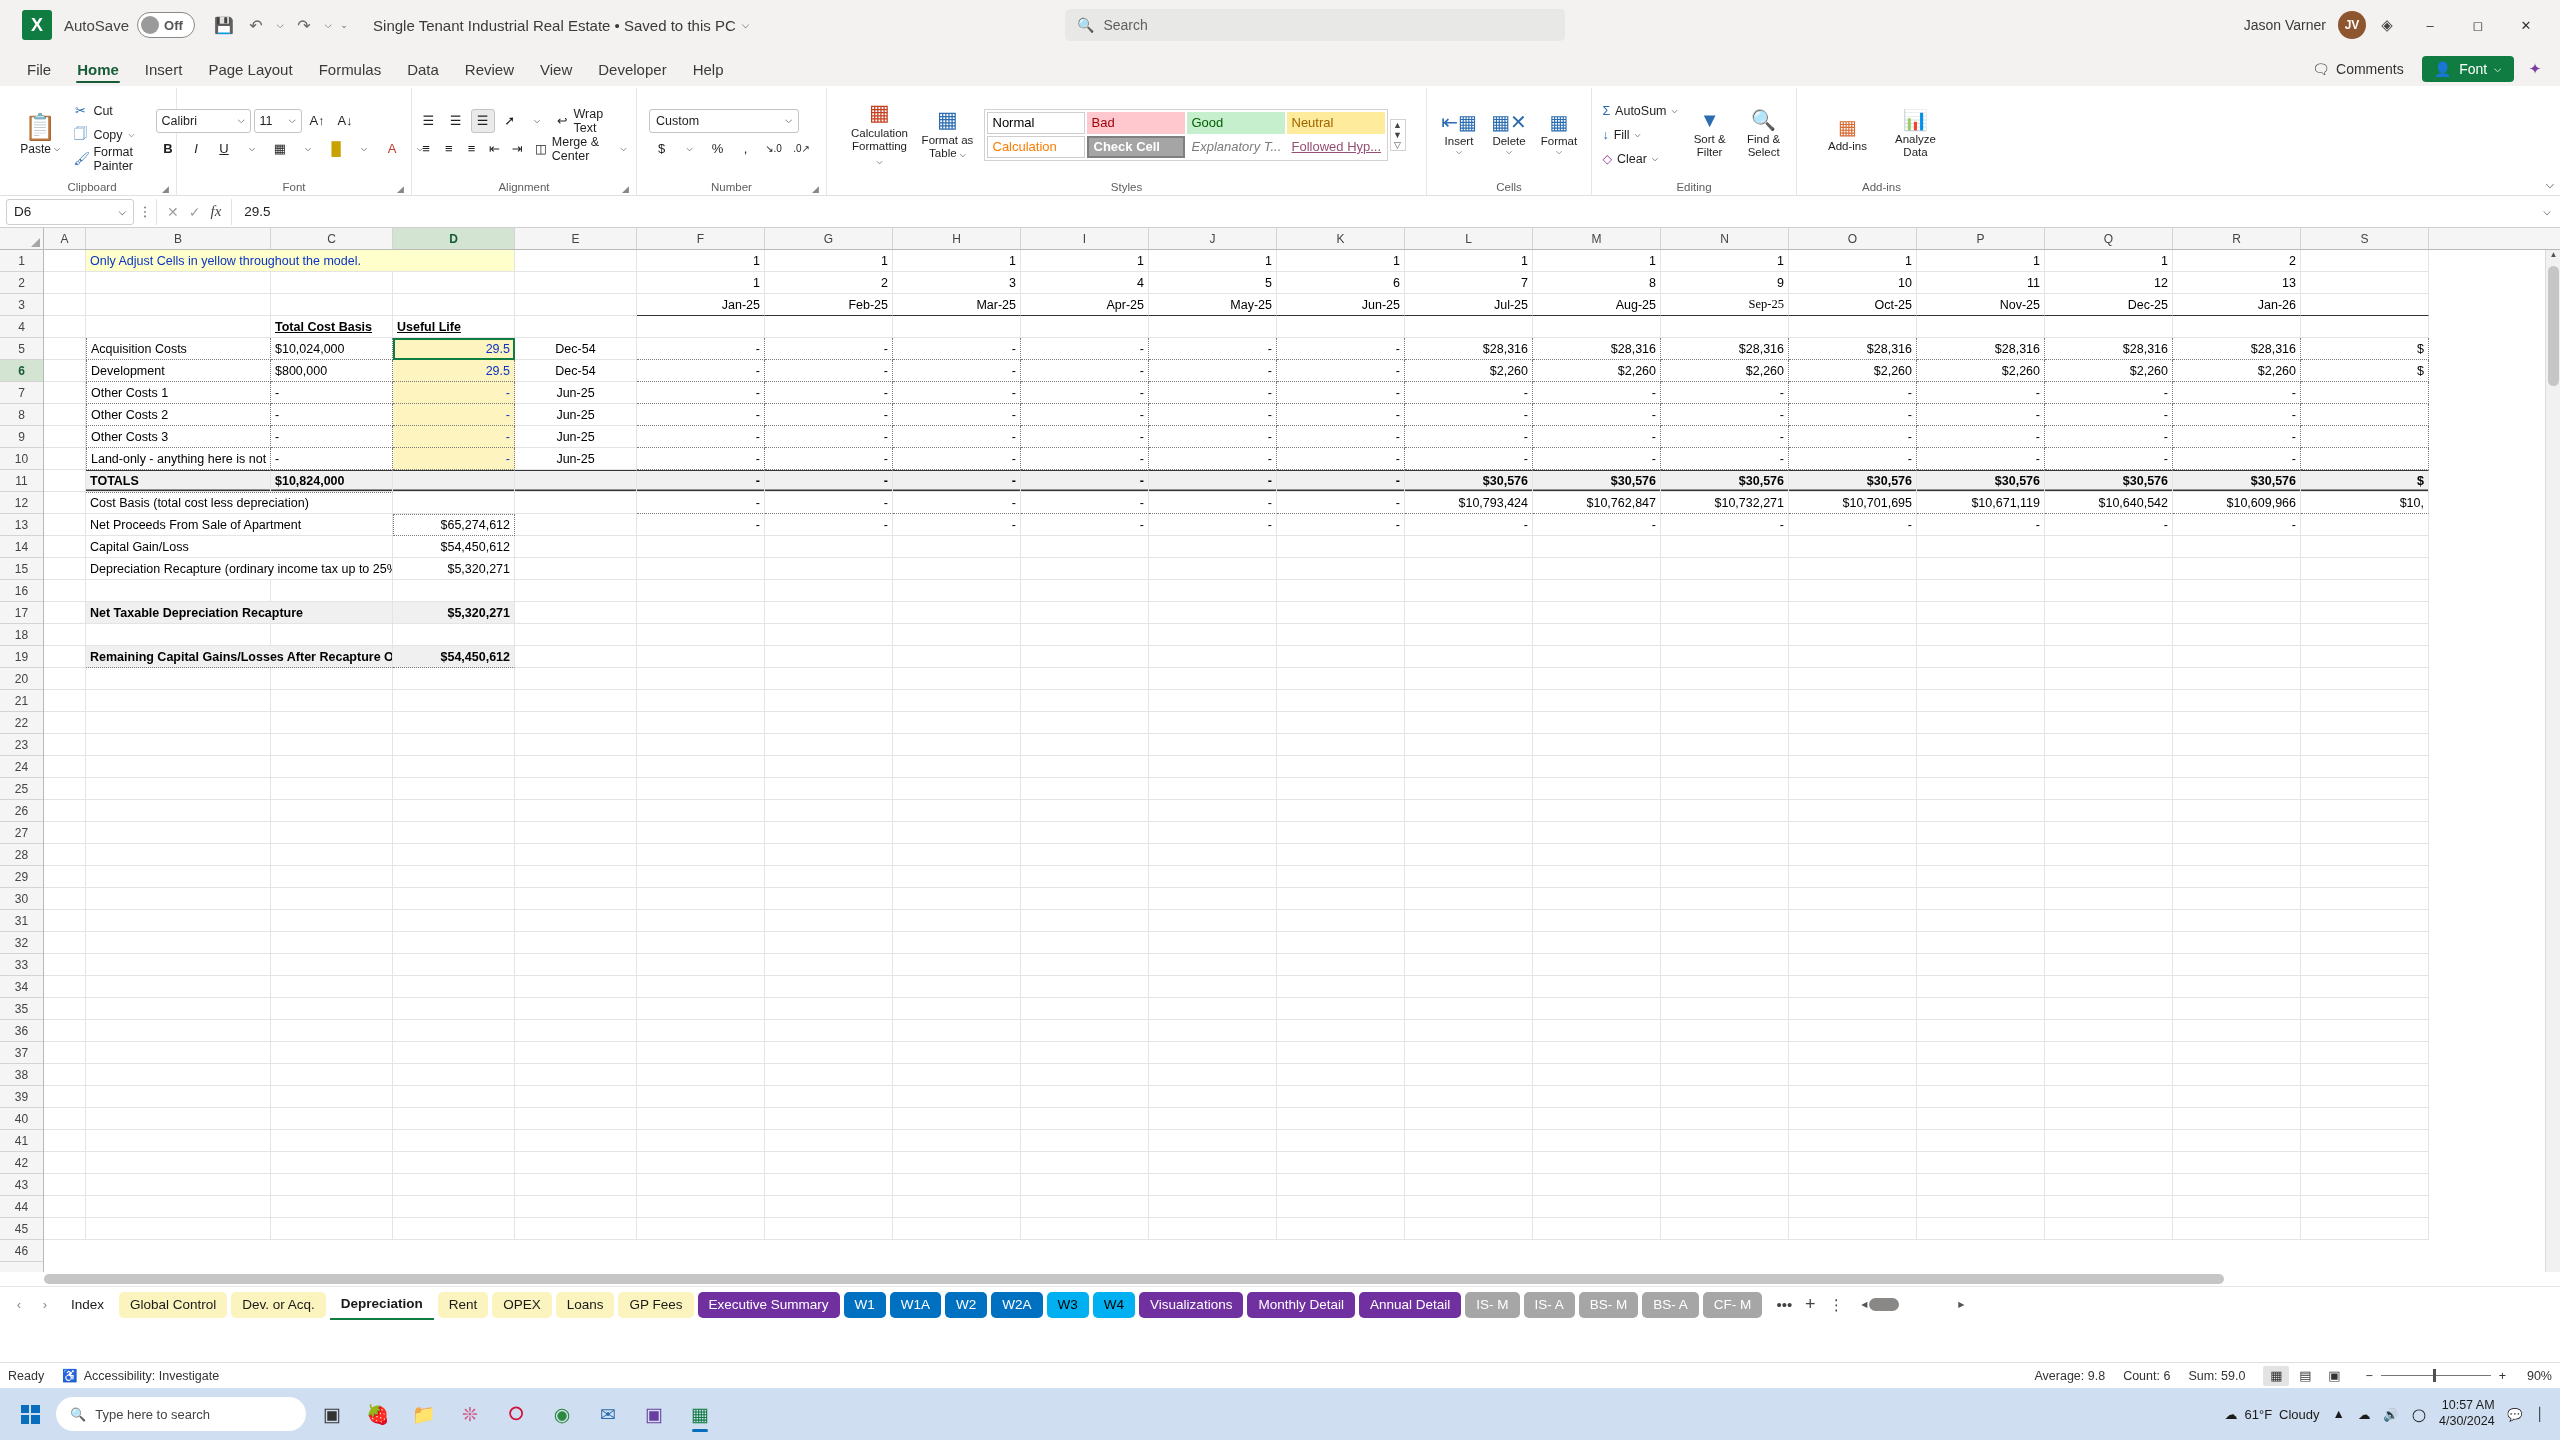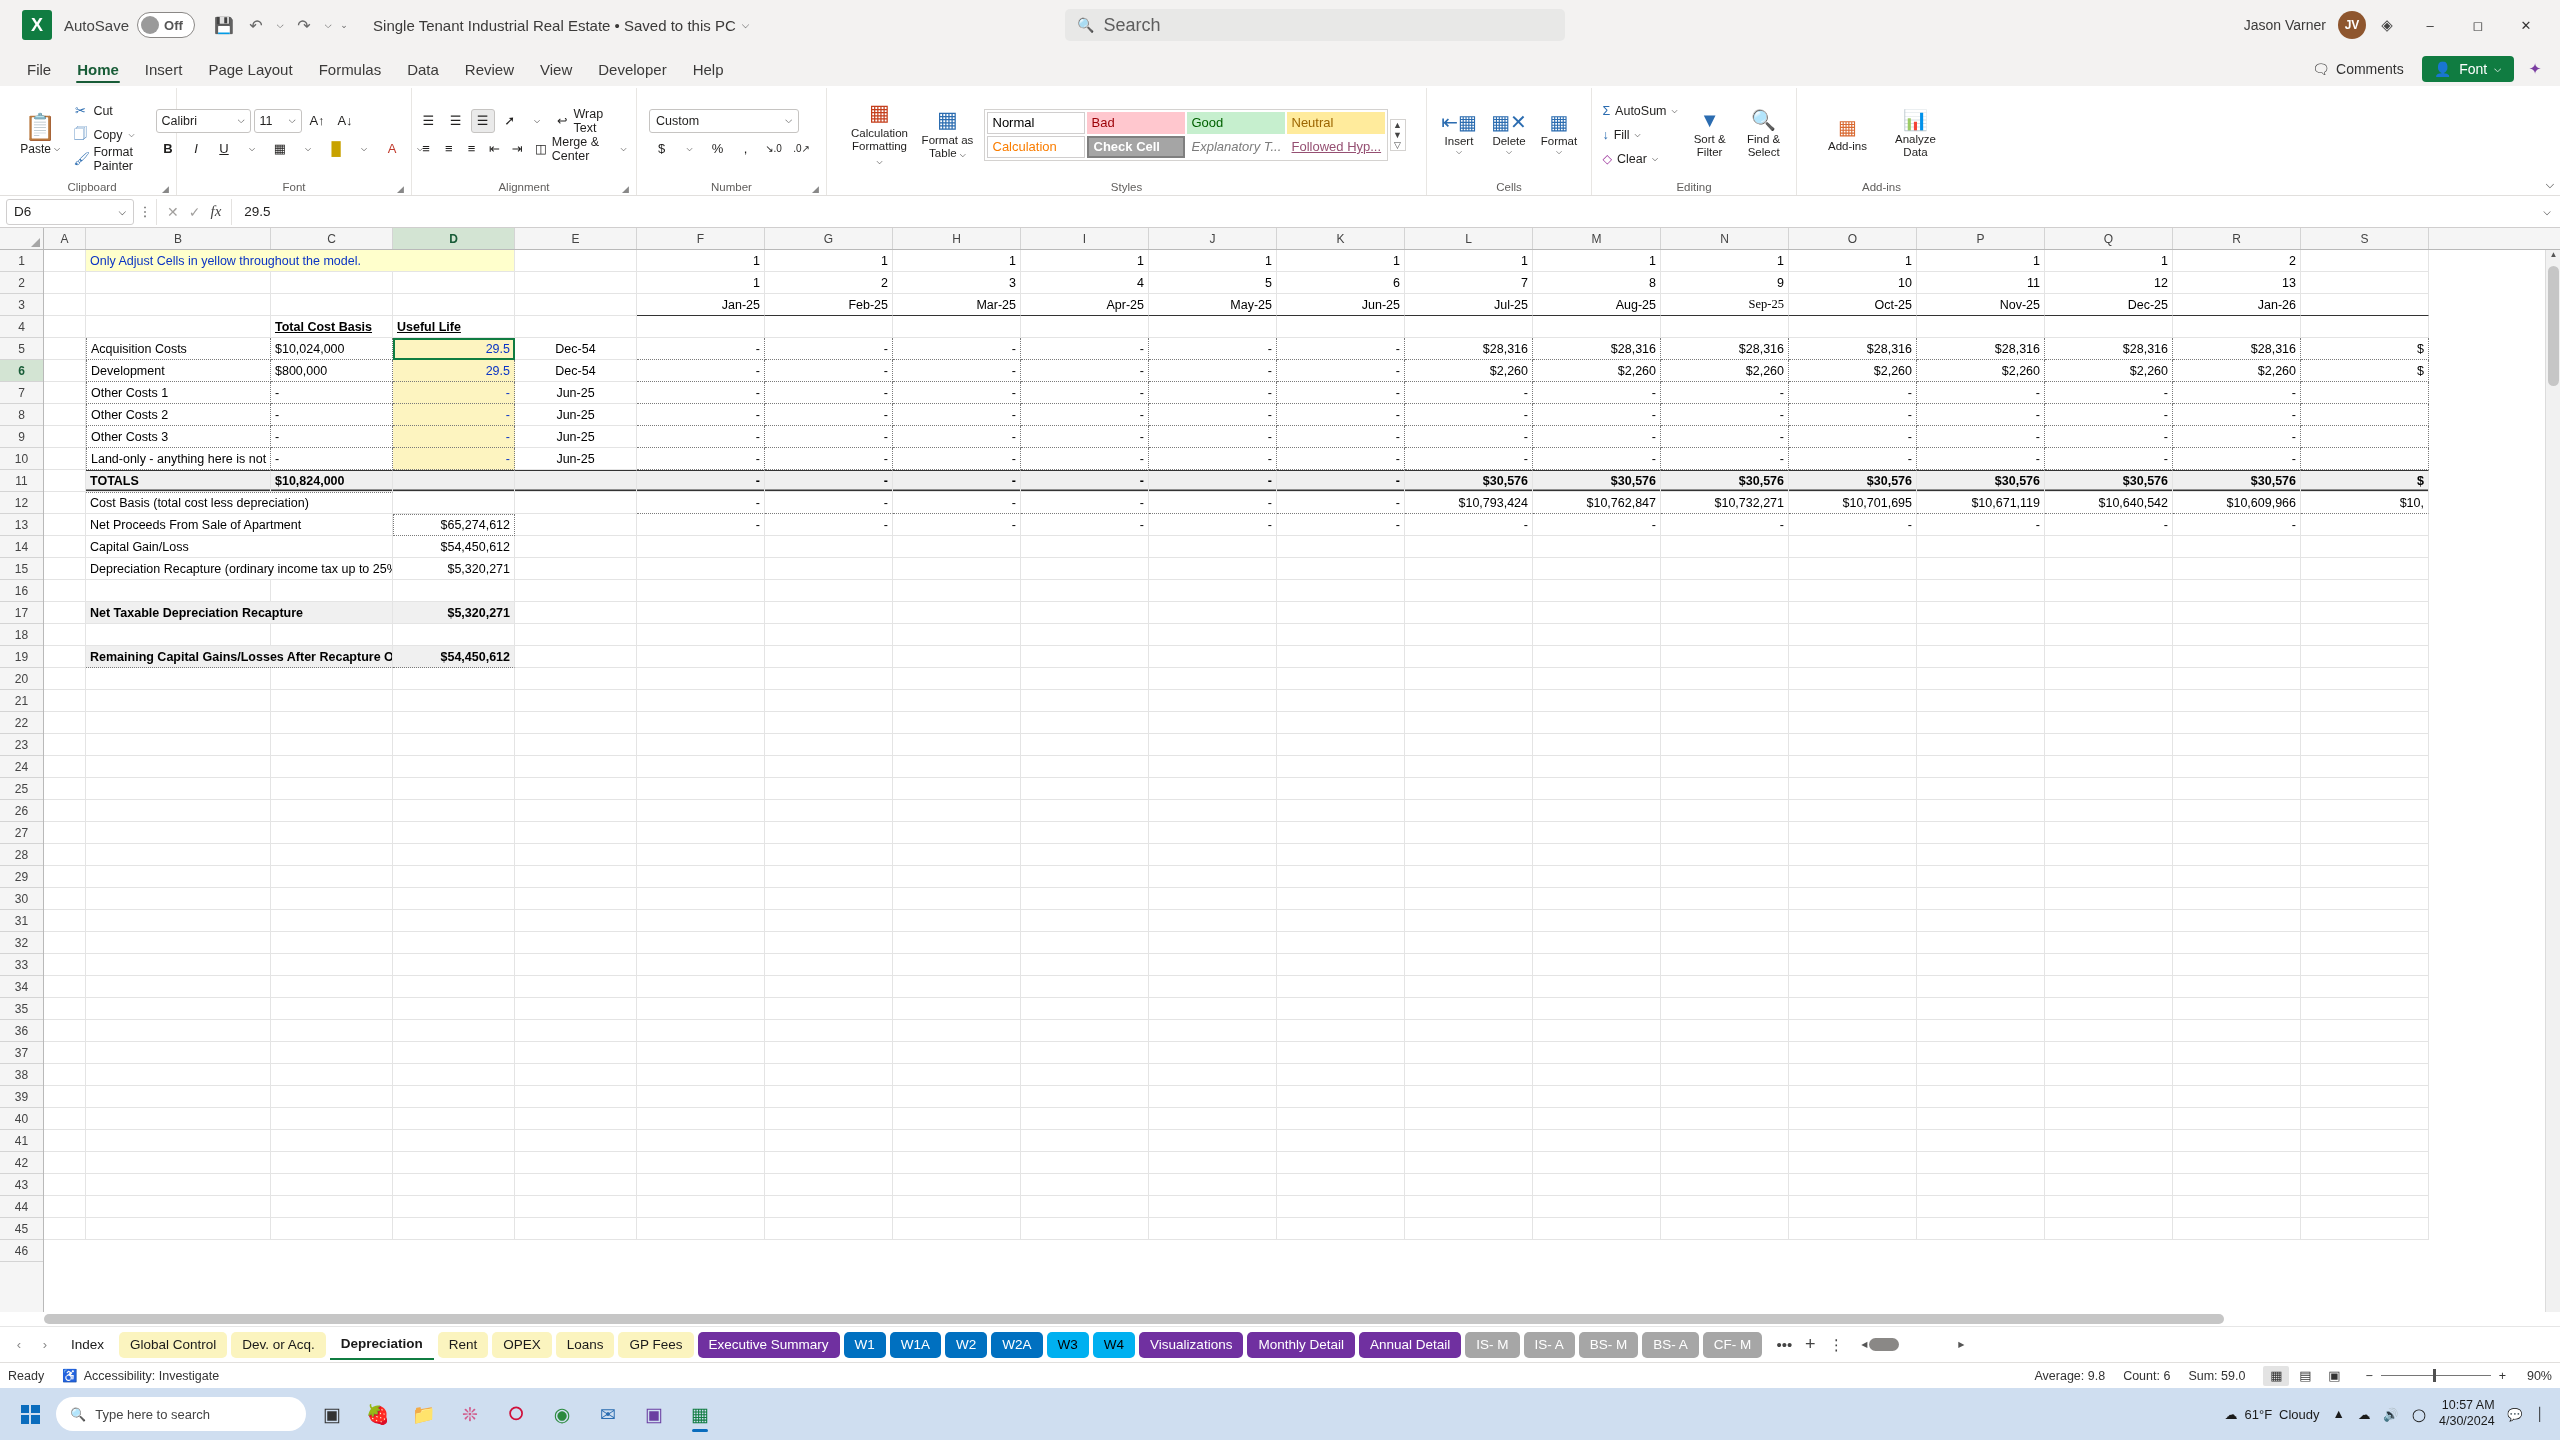--- a/index.html
+++ b/index.html
@@ -21,21 +21,21 @@
   .toggle .knob { width:18px; height:18px; border-radius:50%; background:#9a9a9a; }
   .toggle .t-txt { font-size:13px; color:#555; margin-left:5px; }
   .qat { display:flex; align-items:center; gap:2px; margin-left:14px; }
   .qat-btn { width:30px; height:30px; display:flex; align-items:center; justify-content:center; color:#686868; font-size:16px; border-radius:3px; }
   .qat-caret { font-size:9px; color:#686868; width:14px; display:flex; align-items:center; justify-content:center;}
   .doc-title { margin-left:22px; font-size:15px; color:#3b3a39; display:flex; align-items:center; gap:6px; }
   .doc-title .cv { font-size:10px; color:#666; }
   .searchbox { position:absolute; left:1065px; top:9px; width:500px; height:32px; background:#e8e8e7; border-radius:5px;
                display:flex; align-items:center; padding:0 12px; gap:9px; }
   .searchbox .sicon { font-size:14px; color:#5a5a5a; }
-  .searchbox .stxt { font-size:18px; color:#5e5e5e; }
+  .searchbox .stxt { font-size:14px; color:#5e5e5e; }
   .tb-right { margin-left:auto; display:flex; align-items:center; gap:4px; padding-right:4px; }
   .user-name { font-size:14px; color:#3b3a39; margin-right:8px; }
   .avatar { width:28px; height:28px; border-radius:50%; background:#8e562e; color:#fff; font-size:12px;
             display:flex; align-items:center; justify-content:center; font-weight:600; }
   .ic-btn { width:34px; height:32px; display:flex; align-items:center; justify-content:center; color:#444; font-size:15px; }
   .win-btn { width:44px; height:40px; display:flex; align-items:center; justify-content:center; color:#333; font-size:13px; }
 
   
   .ribbon-tabs { height:36px; background:#f3f2f1; display:flex; align-items:flex-end; padding-left:14px; position:relative; flex:0 0 auto; }
   .rtab { font-size:15px; color:#3b3a39; padding:5px 13px 8px 13px; position:relative; white-space:nowrap; }
@@ -171,21 +171,21 @@
   .tab-extra { display:flex; align-items:center; gap:2px; margin-left:6px; }
   .tb-ic { width:24px; height:24px; display:flex; align-items:center; justify-content:center; color:#444; font-size:15px; }
   .mini-scroll { width:110px; height:16px; background:#fff; border-radius:8px; display:flex; align-items:center;
                  margin-left:8px; position:relative; }
   .mini-scroll .ms-l { font-size:8px; color:#555; margin-left:3px;}
   .mini-scroll .ms-thumb { width:30px; height:13px; background:#8a8886; border-radius:7px; margin-left:2px;}
   .mini-scroll .ms-r { font-size:8px; color:#555; margin-left:auto; margin-right:4px;}
 
   
   .statusbar { height:26px; background:#fff; border-top:1px solid #e1dfdd; display:flex; align-items:center;
-               padding:0 8px; font-size:12.5px; color:#333; flex:0 0 auto; }
+               padding:0 8px; font-size:12.5px; color:#333; flex:0 0 auto;margin-top:40px; }
   .sb-item { display:flex; align-items:center; gap:6px; margin-right:18px; }
   .sb-right { margin-left:auto; display:flex; align-items:center; gap:18px; }
   .sb-stat { font-size:12.5px; color:#333; }
   .viewbtns { display:flex; align-items:center; gap:3px; }
   .vb { width:26px; height:20px; display:flex; align-items:center; justify-content:center; font-size:13px; color:#333; border-radius:2px;}
   .vb.on { background:#e3e3e3; }
   .zoomrow { display:flex; align-items:center; gap:8px; }
   .zoom-track { width:110px; height:1.5px; background:#767676; position:relative; }
   .zoom-knob { position:absolute; left:52px; top:-6px; width:3px; height:13px; background:#505050; }
   .zoom-pct { width:38px; text-align:right; font-size:12.5px; }

